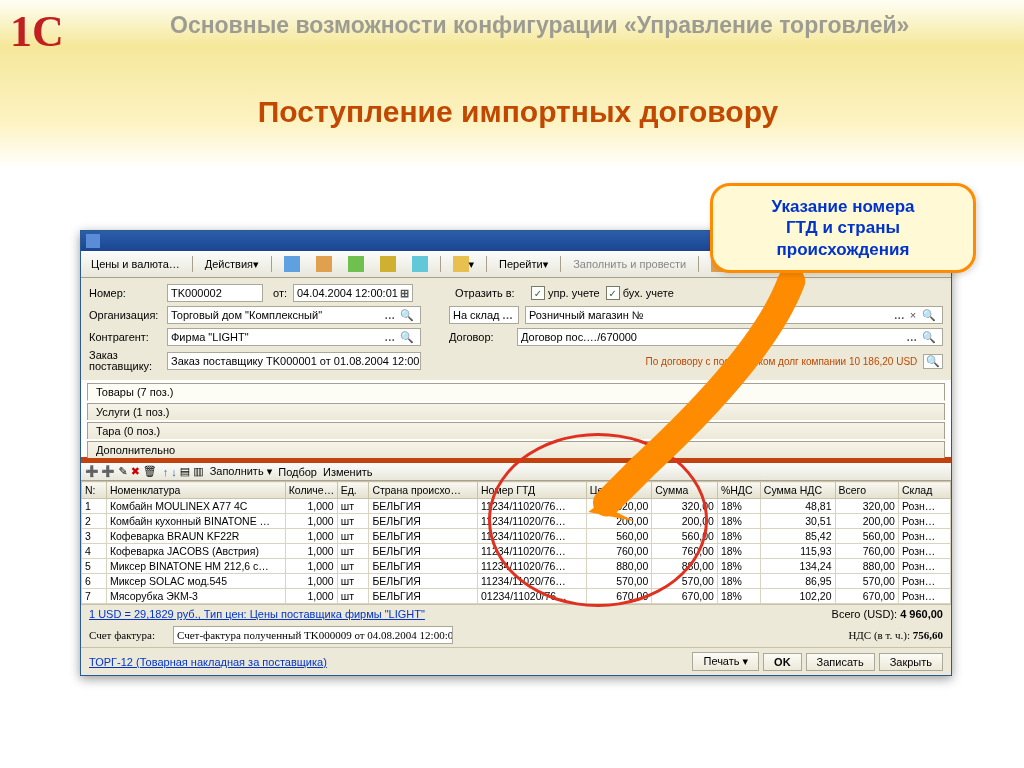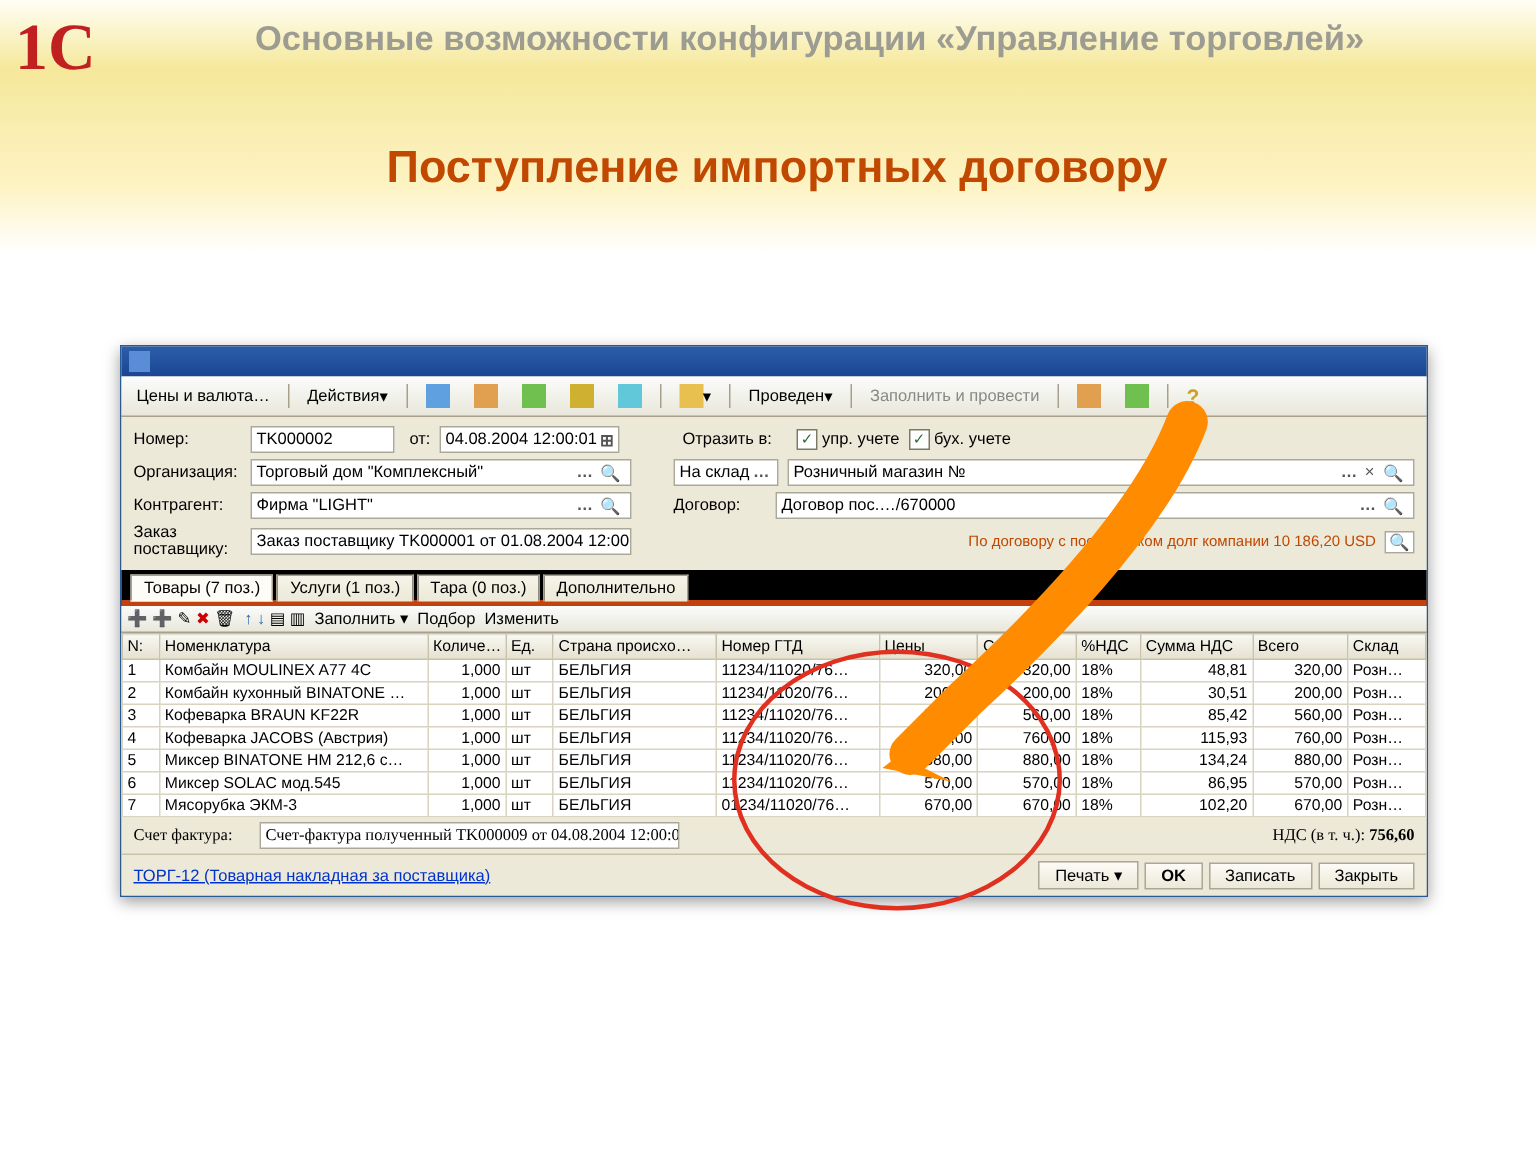--- a/index.html
+++ b/index.html
@@ -19,21 +19,21 @@
 .lbl { width:72px; color:#000; font-size:11px; }
 .field { background:#fff; border:1px solid #aca899; height:16px; padding:0 3px; font-size:11px; display:flex; align-items:center; overflow:hidden; white-space:nowrap; }
 .field.num { width:88px; }
 .field.date { width:112px; }
 .field.wide { flex:1; }
 .field .dots { margin-left:auto; font-weight:bold; color:#555; padding:0 2px; cursor:pointer; }
 .field .mag { color:#555; padding:0 3px; cursor:pointer; }
 .field .x { color:#555; padding:0 3px; cursor:pointer; }
 .chk { display:flex; align-items:center; gap:3px; }
 .chkbox { width:12px; height:12px; border:1px solid #7a7a66; background:#fff; display:inline-flex; align-items:center; justify-content:center; font-size:10px; color:#2a6b2a; }
-.tabs { display:flex; background:#000000; padding:2px 6px 0; border-bottom:4px solid #c2410c; gap:2px; }
+.tabs { display:flex; background:#ffffff; padding:2px 6px 0; border-bottom:6px solid #c2410c; gap:2px;flex-direction:column; }
 .tab { padding:2px 8px; border:1px solid #a89f8c; border-bottom:none; background:linear-gradient(180deg,#f6f4e9,#ece9d8); font-size:11px; cursor:pointer; position:relative; top:1px; }
 .tab.active { background:#fdfcf5; border-bottom:1px solid #fdfcf5; }
 .tbl-toolbar { background:linear-gradient(180deg,#fbfcfc,#e9e7da); border-bottom:1px solid #a89f8c; padding:2px 4px; display:flex; gap:3px; align-items:center; }
 table.grid { border-collapse:collapse; width:100%; background:#fff; table-layout:fixed; }
 table.grid th { background:linear-gradient(180deg,#f9f8f2,#e4e1cf); border:1px solid #c8c2aa; font-weight:normal; font-size:10.5px; padding:2px 3px; text-align:left; overflow:hidden; white-space:nowrap; }
 table.grid td { border:1px solid #d8d4c0; font-size:10.5px; padding:1px 3px; overflow:hidden; white-space:nowrap; }
 table.grid td.r { text-align:right; }
 .totals { padding:3px 8px; display:flex; justify-content:space-between; background:#ece9d8; border-top:1px solid #c8c2aa; }
 .link { color:#0033cc; text-decoration:underline; cursor:pointer; }
 .bottom-row { padding:3px 8px; display:flex; align-items:center; gap:6px; background:#ece9d8;font-family:Liberation Serif, serif; }
@@ -43,20 +43,25 @@
 .arrow { position:absolute; top:272px; right:225px; width:270px; height:240px; z-index:15; overflow:visible; }
 .red-oval { position:absolute; width:214px; height:168px; border:3px solid #e03020; border-radius:50%; z-index:12; pointer-events:none; }
 </style>
 </head>
 <body>
 <div class="slide">
 <div class="logo">1С</div>
 <div class="page-header">Основные возможности конфигурации «Управление торговлей»</div>
 <div class="page-title">Поступление импортных договору</div>
 
+<div class="callout">
+  <span>Указание номера</span><br>
+  <span>ГТД и страны</span><br>
+  <span>происхождения</span>
+</div>
 
 <svg class="arrow" viewBox="0 0 270 260">
   <path d="M 260,10 Q 230,90 100,210 L 60,250" stroke="#ff8c00" stroke-width="30" fill="none" stroke-linecap="round"></path>
   <path d="M 40,260 L 85,225 L 70,260 L 90,270 Z" fill="#ff8c00"></path>
 </svg>
 
 <div class="app-window">
   <div class="titlebar">
     <div class="icon"></div>
   </div>
@@ -79,21 +84,21 @@
         </span>
     <span class="btn">
           <span class="ico" style="background:#d0b030"></span>
         </span>
     <span class="btn">
           <span class="ico" style="background:#60c8d8"></span>
         </span>
     <div class="sep"></div>
     <span class="btn"><span class="ico" style="background:#e8c050"></span> ▾</span>
     <div class="sep"></div>
-    <span class="btn"><span>Проведен</span> ▾</span>
+    <span class="btn"><span>Перейти</span> ▾</span>
     <div class="sep"></div>
     <span class="btn" style="color:#888">
           <span>Заполнить и провести</span>
         </span>
     <div class="sep"></div>
     <span class="btn">
           <span class="ico" style="background:#e0a050"></span>
         </span>
     <span class="btn">
           <span class="ico" style="background:#70c050"></span>
@@ -105,21 +110,21 @@
   </div>
 
   <div class="form-area">
     <div class="row">
       <span class="lbl">Номер:</span>
       <div class="field num">
             <span>TK000002</span>
           </div>
       <span style="margin-left:4px">от:</span>
       <div class="field date">
-            <span>04.08.2004 12:00:01</span>
+            <span>04.04.2004 12:00:01</span>
             <span class="dots">⊞</span>
           </div>
       <span style="flex:0 0 30px"></span>
       <span class="lbl" style="width:70px">Отразить в:</span>
       <span class="chk">
             <span class="chkbox">✓</span>
             <span>упр. учете</span>
           </span>
       <span class="chk">
             <span class="chkbox">✓</span>
@@ -327,20 +332,24 @@
             <td class="r">670,00</td>
             <td class="r">670,00</td>
             <td>18%</td>
             <td class="r">102,20</td>
             <td class="r">670,00</td>
             <td>Розн…</td>
           </tr>
         </tbody>
   </table>
 
+  <div class="totals">
+    <span class="link">1 USD = 29,1829 руб., Тип цен: Цены поставщика фирмы "LIGHT"</span>
+    <span><span>Всего (USD):</span> <b>4 960,00</b></span>
+  </div>
   <div class="bottom-row">
     <span class="lbl" style="width:78px">Счет фактура:</span>
     <div class="field" style="width:272px">
           <span>Счет-фактура полученный TK000009 от 04.08.2004 12:00:01</span>
         </div>
     <span style="flex:1"></span>
     <span><span>НДС (в т. ч.):</span> <b>756,60</b></span>
   </div>
   <div class="bottom-actions">
     <span class="link" style="margin-right:auto">ТОРГ-12 (Товарная накладная за поставщика)</span>

